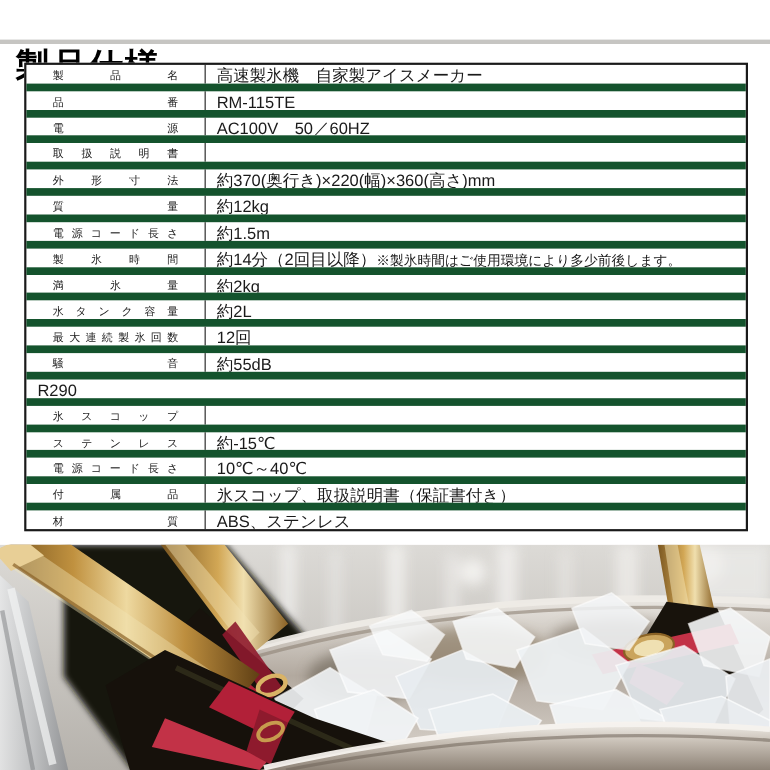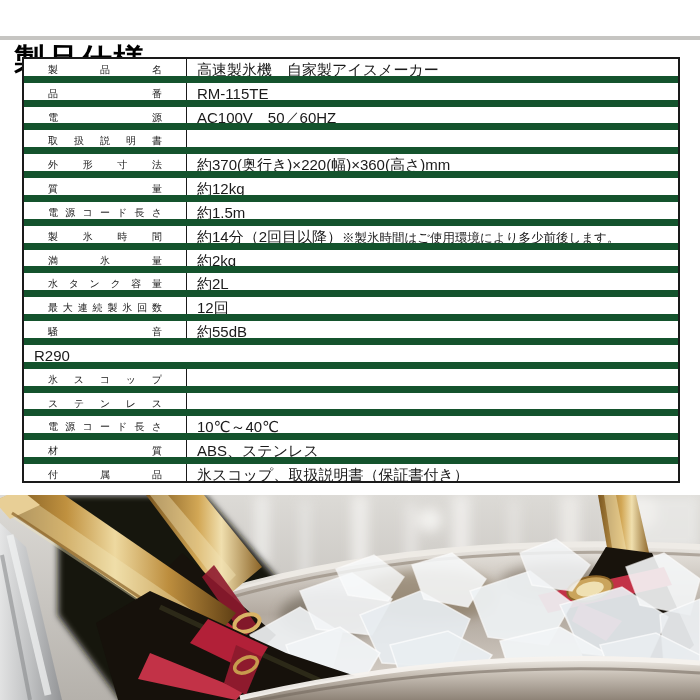--- a/index.html
+++ b/index.html
@@ -97,32 +97,33 @@
       <div class="spec-value">約55dB</div>
     </div>
   <div class="spec-row">
       <div class="spec-value">R290</div>
     </div>
   <div class="spec-row">
       <div class="spec-label">氷スコップ</div>
     </div>
   <div class="spec-row">
       <div class="spec-label">ステンレス</div>
+      <div class="spec-value">約-15℃</div>
     </div>
   <div class="spec-row">
       <div class="spec-label">電源コード長さ</div>
       <div class="spec-value">10℃～40℃</div>
     </div>
   <div class="spec-row">
+      <div class="spec-label">付属品</div>
+      <div class="spec-value">氷スコップ、取扱説明書（保証書付き）</div>
+    </div>
+  <div class="spec-row">
       <div class="spec-label">材質</div>
       <div class="spec-value">ABS、ステンレス</div>
-    </div>
-  <div class="spec-row">
-      <div class="spec-label">付属品</div>
-      <div class="spec-value">氷スコップ、取扱説明書（保証書付き）</div>
     </div>
 </div>
 
 <div class="photo" role="img" aria-label="氷入りシャンパンクーラーに冷やされたシャンパンボトルの写真">
   <svg width="700" height="205" viewBox="0 0 700 205" xmlns="http://www.w3.org/2000/svg">
     <defs>
       <linearGradient id="bg" x1="0" y1="0" x2="0" y2="1">
         <stop offset="0" stop-color="#dcdad6"></stop>
           <stop offset="0.55" stop-color="#c7c4bf"></stop>
           <stop offset="1" stop-color="#b5b1ab"></stop>

